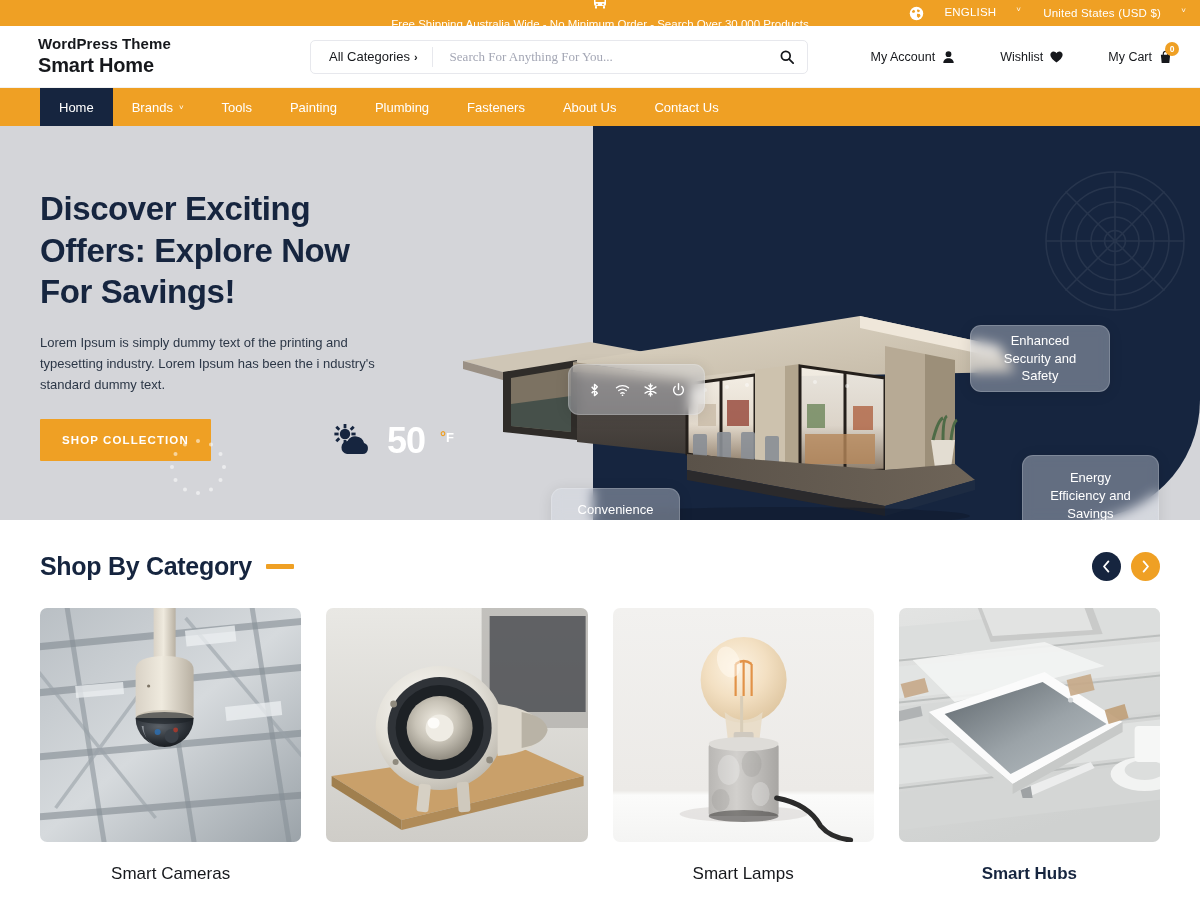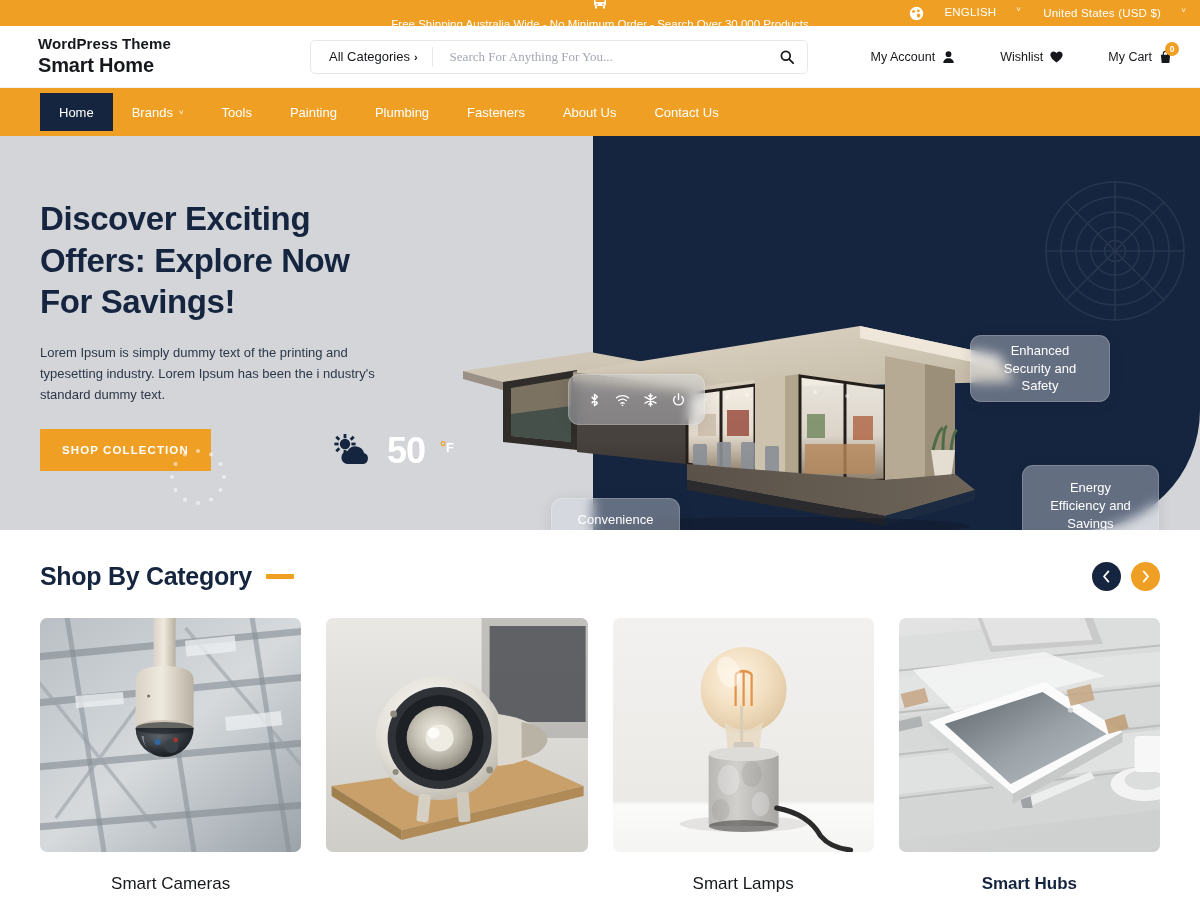--- a/index.html
+++ b/index.html
@@ -122,21 +122,21 @@
     color: #fff;
     font-size: 8.5px;
     font-weight: bold;
     width: 14px; height: 14px;
     border-radius: 50%;
     display: flex; align-items: center; justify-content: center;
   }
 
   
   .nav {
-    height: 48px;
+    height: 38px;
     background: #efa024;
     display: flex;
     align-items: center;
     padding-left: 40px;
   }
   .nav-item {
     font-size: 13px;
     color: #ffffff;
     padding: 0 19px;
     height: 38px;

